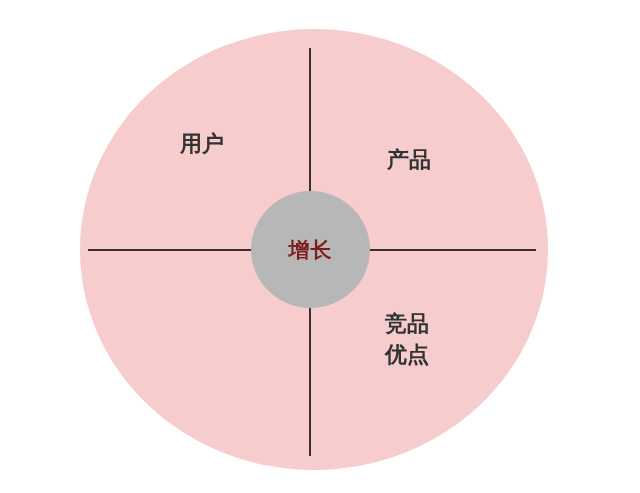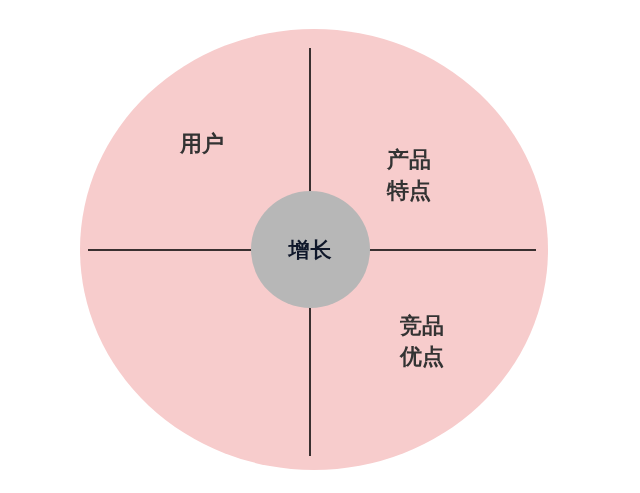--- a/index.html
+++ b/index.html
@@ -10,45 +10,44 @@
       position: absolute; left: 80px; top: 29px; width: 468px; height: 441px;
       border-radius: 50%; background: #f7cccc;
     }
     .vline { position: absolute; left: 309px; top: 48px; width: 2px; height: 408px; background: #3a2f2f; }
     .hline { position: absolute; left: 88px; top: 249px; width: 448px; height: 2px; background: #3a2f2f; }
     .center {
       position: absolute; left: 251px; top: 191px; width: 119px; height: 117px;
       border-radius: 50%; background: #b7b7b7;
       display: flex; align-items: center; justify-content: center;
     }
-    .center-label { font-size: 21px; font-weight: bold; color: #0f172a; letter-spacing: 1px; font-family: Liberation Serif, serif; }
+    .center-label { font-size: 21px; font-weight: bold; color: #7f1d1d; letter-spacing: 1px; font-family: Liberation Serif, serif; }
     .quad {
       position: absolute; width: 90px; text-align: center;
       font-size: 22px; font-weight: bold; color: #333333; line-height: 31px;
     }
     .quad span { display: block; text-align: center; }
     .q-tl { left: 157px; top: 128px; }
     .q-tr { left: 364px; top: 144px; }
     .q-bl { left: 155px; top: 310px; }
-    .q-br { left: 377px; top: 310px; }
+    .q-br { left: 362px; top: 310px; font-family: Liberation Mono, monospace; }
   </style>
 </head>
 <body>
 
 <div class="stage">
   <div class="outer"></div>
   <div class="vline"></div>
   <div class="hline"></div>
 
   <div class="quad q-tl">
     <span>用户</span>
   </div>
   <div class="quad q-tr">
     <span>产品</span>
-    <span>特点</span>
   </div>
   <div class="quad q-bl">
   </div>
   <div class="quad q-br">
     <span>竞品</span>
     <span>优点</span>
   </div>
 
   <div class="center">
     <span class="center-label">增长</span>

